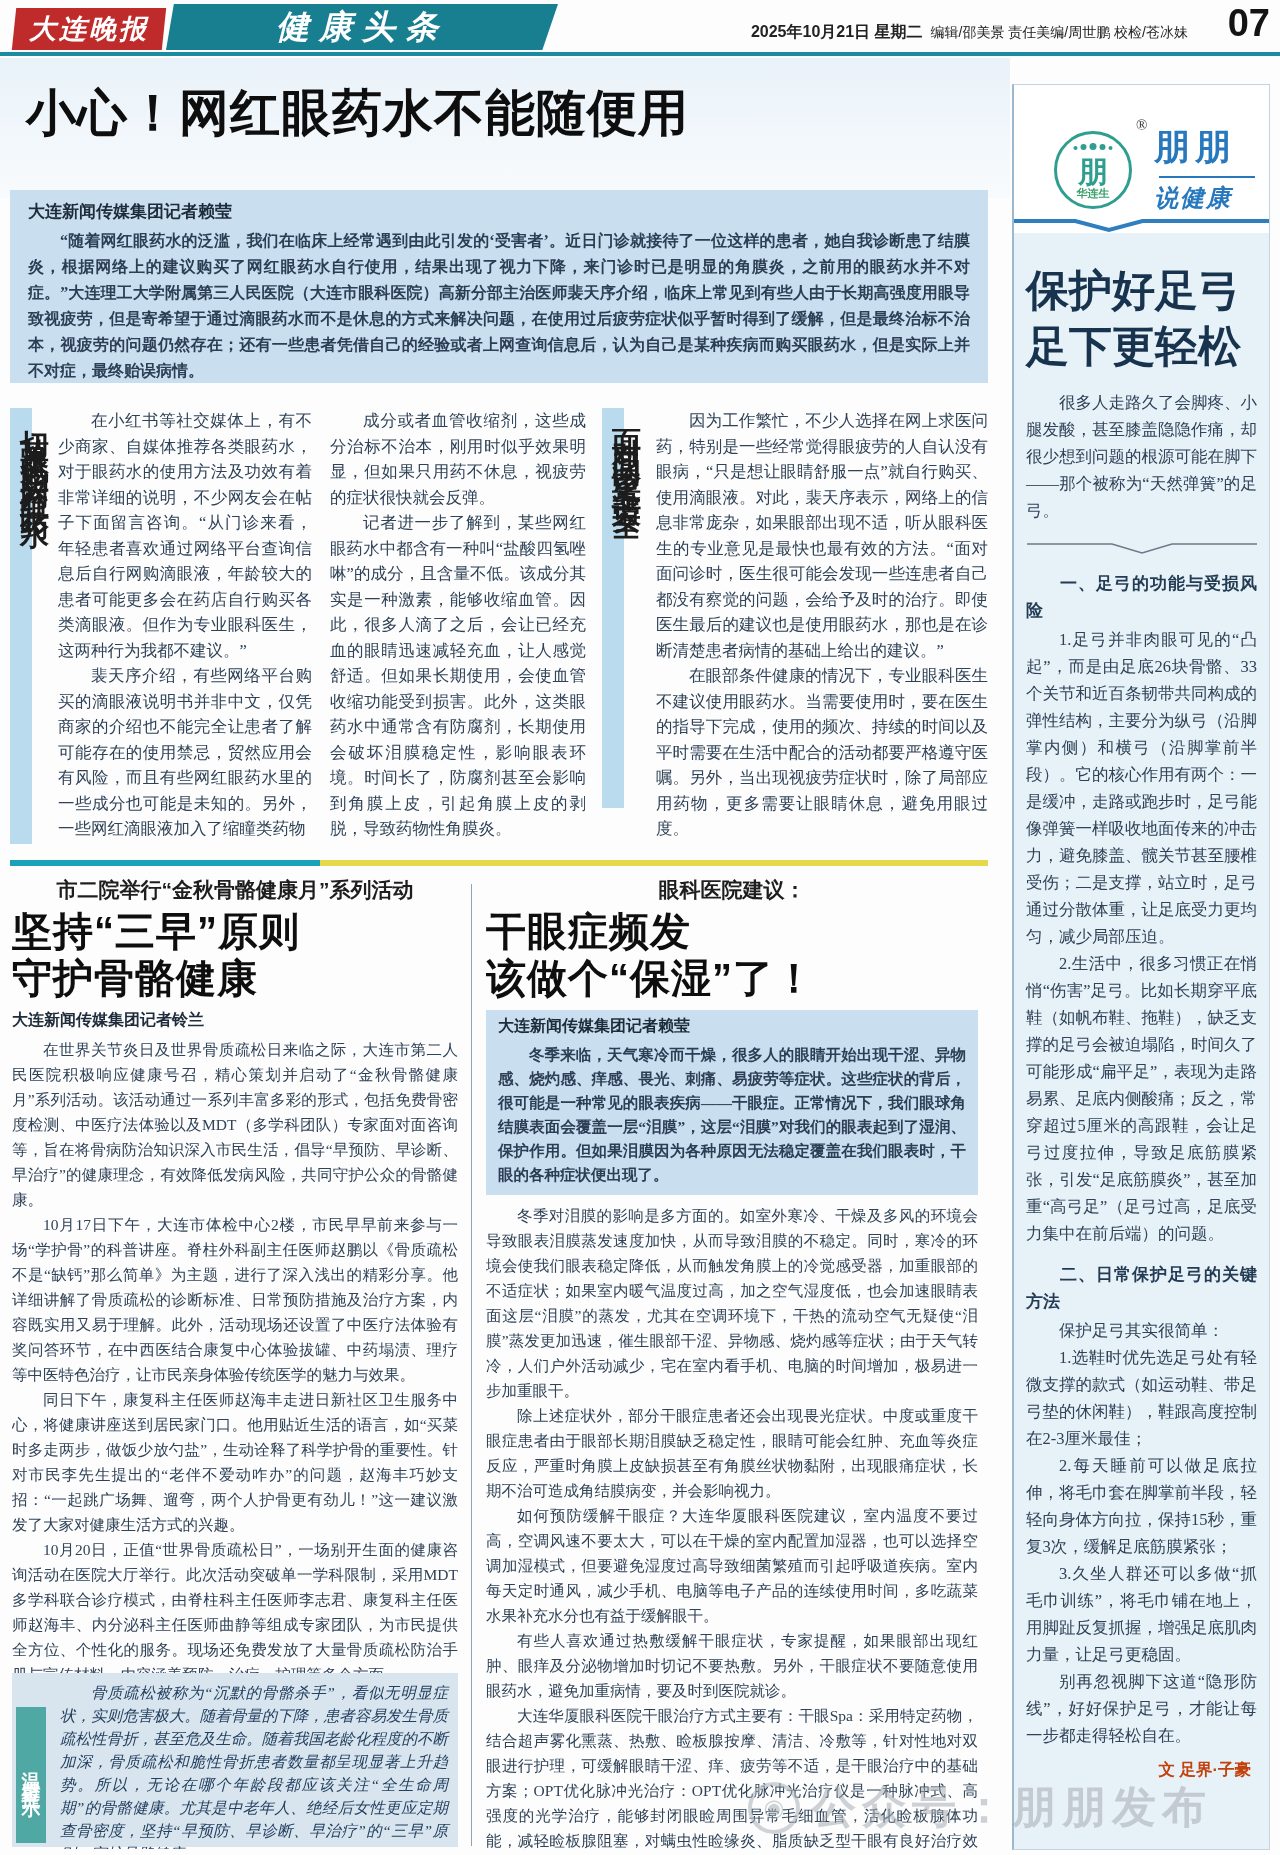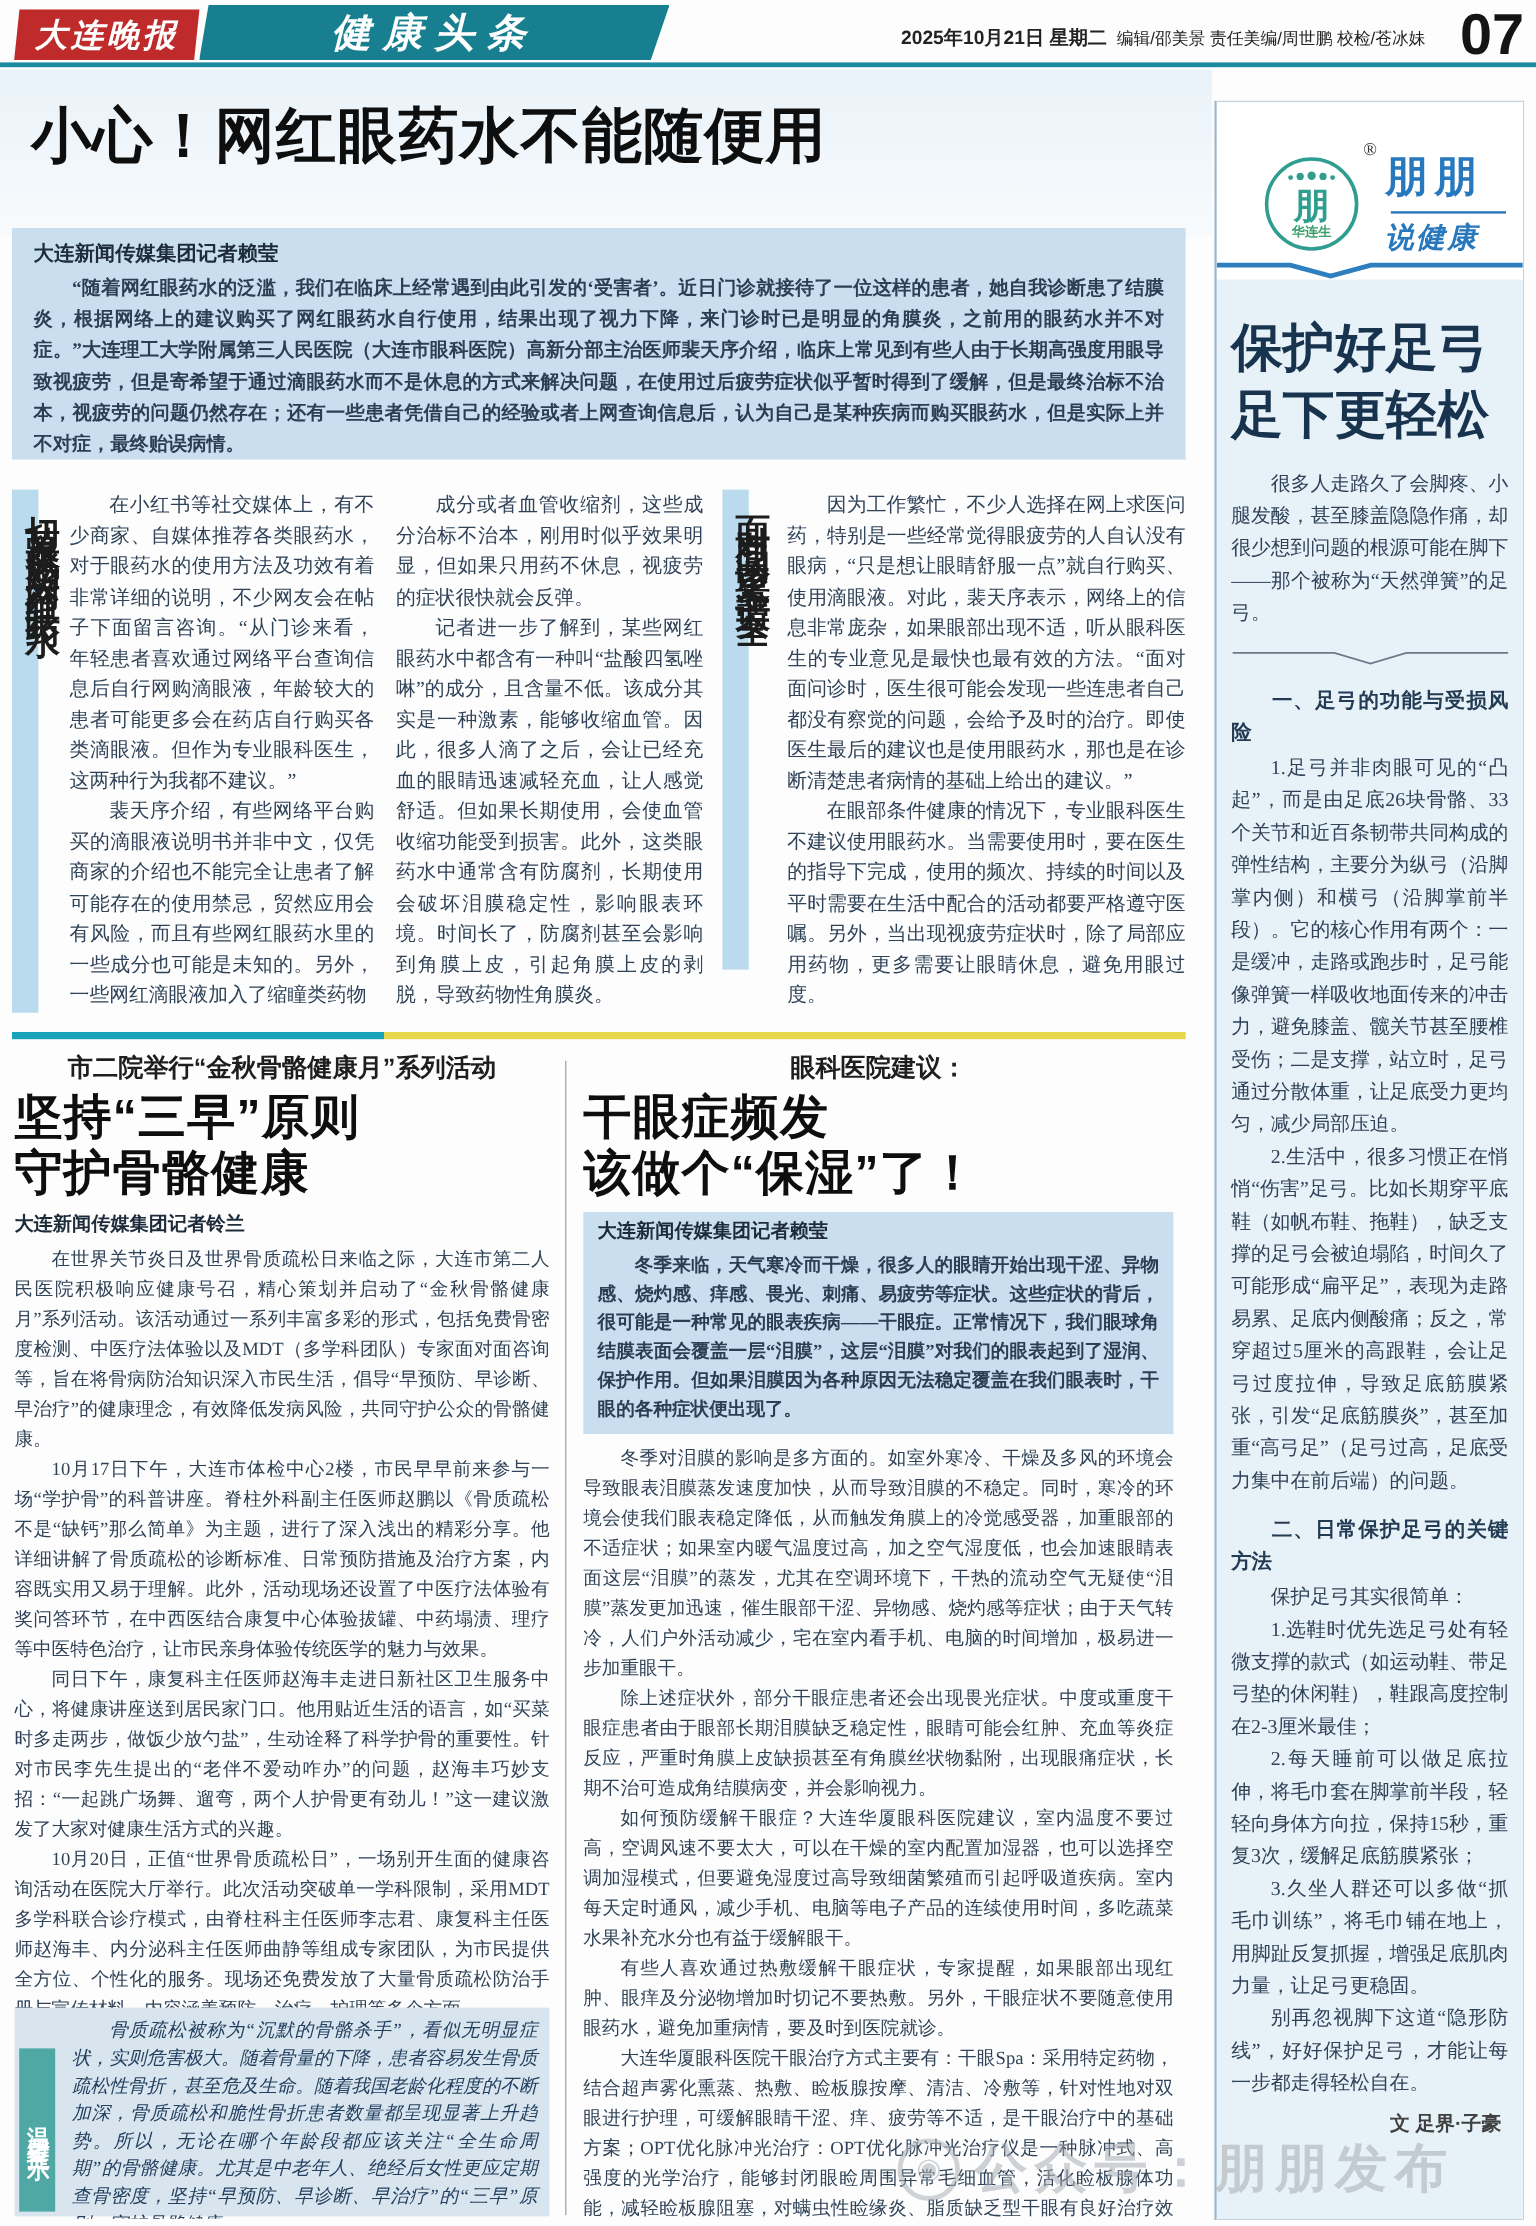--- a/index.html
+++ b/index.html
@@ -16,21 +16,21 @@
                   font-size:27px;letter-spacing:3px;}
   .banner{position:absolute;left:166px;top:4px;width:392px;height:46px;background:#177f90;
           clip-path:polygon(2% 0,100% 0,96% 100%,0 100%);
           display:flex;align-items:center;justify-content:center;}
   .banner span{color:#fff;font-weight:900;font-style:italic;font-size:33px;letter-spacing:10px;
                font-family:"Liberation Sans","DejaVu Sans",sans-serif;text-align:right;}
   .masthead-rule{position:absolute;left:0;top:52px;width:1280px;height:4px;background:#1b8ba0;}
   .dateline{position:absolute;right:92px;top:22px;font-family:"Liberation Sans",sans-serif;
             font-size:14px;color:#222;white-space:nowrap;}
   .dateline b{font-size:16px;margin-right:8px;}
-  .page-num{position:absolute;right:10px;top:2px;font-size:48px;font-weight:900;color:#141414;
+  .page-num{position:absolute;right:10px;top:2px;font-size:38px;font-weight:900;color:#141414;
             font-family:"Liberation Sans",sans-serif;}
 
   
   .main-headline{position:absolute;left:26px;top:82px;width:980px;font-weight:900;font-size:50px;
                  line-height:1.25;color:#0e0e0e;letter-spacing:1px;
                  font-family:"Liberation Sans","DejaVu Sans",sans-serif;white-space:nowrap;}
   .lead-box{position:absolute;left:10px;top:190px;width:978px;height:193px;background:#c9dff0;
             box-sizing:border-box;padding:8px 18px 6px;}
   .byline{font-family:"Liberation Sans",sans-serif;font-weight:bold;font-size:17px;color:#1d2b3a;
           margin:2px 0 5px;}
@@ -99,21 +99,21 @@
           letter-spacing:2px;font-style:italic;}
   .wave{position:absolute;left:0;bottom:0;width:100%;height:16px;}
   .sb-body{position:absolute;top:148px;left:0;right:0;bottom:0;background:#e7f1f8;overflow:hidden;
            padding:0 12px;box-sizing:border-box;}
   .sb-title{text-align:left;font-family:"Liberation Sans",sans-serif;font-weight:900;font-size:43px;
             line-height:1.3;color:#17334e;margin:30px 0 14px;}
   .sb-p{font-size:16.5px;line-height:27px;text-align:justify;text-indent:2em;margin:0;color:#2f4257;}
   .sb-sec{font-size:17px;line-height:27px;font-weight:bold;color:#233c54;text-align:justify;
           text-indent:2em;margin:14px 0 2px;font-family:"Liberation Sans",sans-serif;}
   .zigzag{display:block;margin:16px auto 6px;}
-  .sb-credit{text-align:right;font-size:16.5px;font-weight:bold;color:#404040;margin-top:10px;
+  .sb-credit{text-align:right;font-size:16.5px;font-weight:bold;color:#c2410c;margin-top:10px;
              padding-right:6px;font-family:"Liberation Sans",sans-serif;}
 
   
   .watermark{position:absolute;left:748px;top:1778px;display:flex;align-items:center;gap:12px;
              opacity:0.55;z-index:6;pointer-events:none;}
   .wm-circle{width:52px;height:52px;border:4px solid #aab1b8;border-radius:50%;box-sizing:border-box;
              display:flex;align-items:center;justify-content:center;color:#aab1b8;font-size:24px;
              font-family:"Liberation Sans",sans-serif;}
   .wm-text{font-family:"Liberation Sans",sans-serif;font-weight:bold;font-size:44px;color:#a7adb3;
            letter-spacing:6px;white-space:nowrap;}

